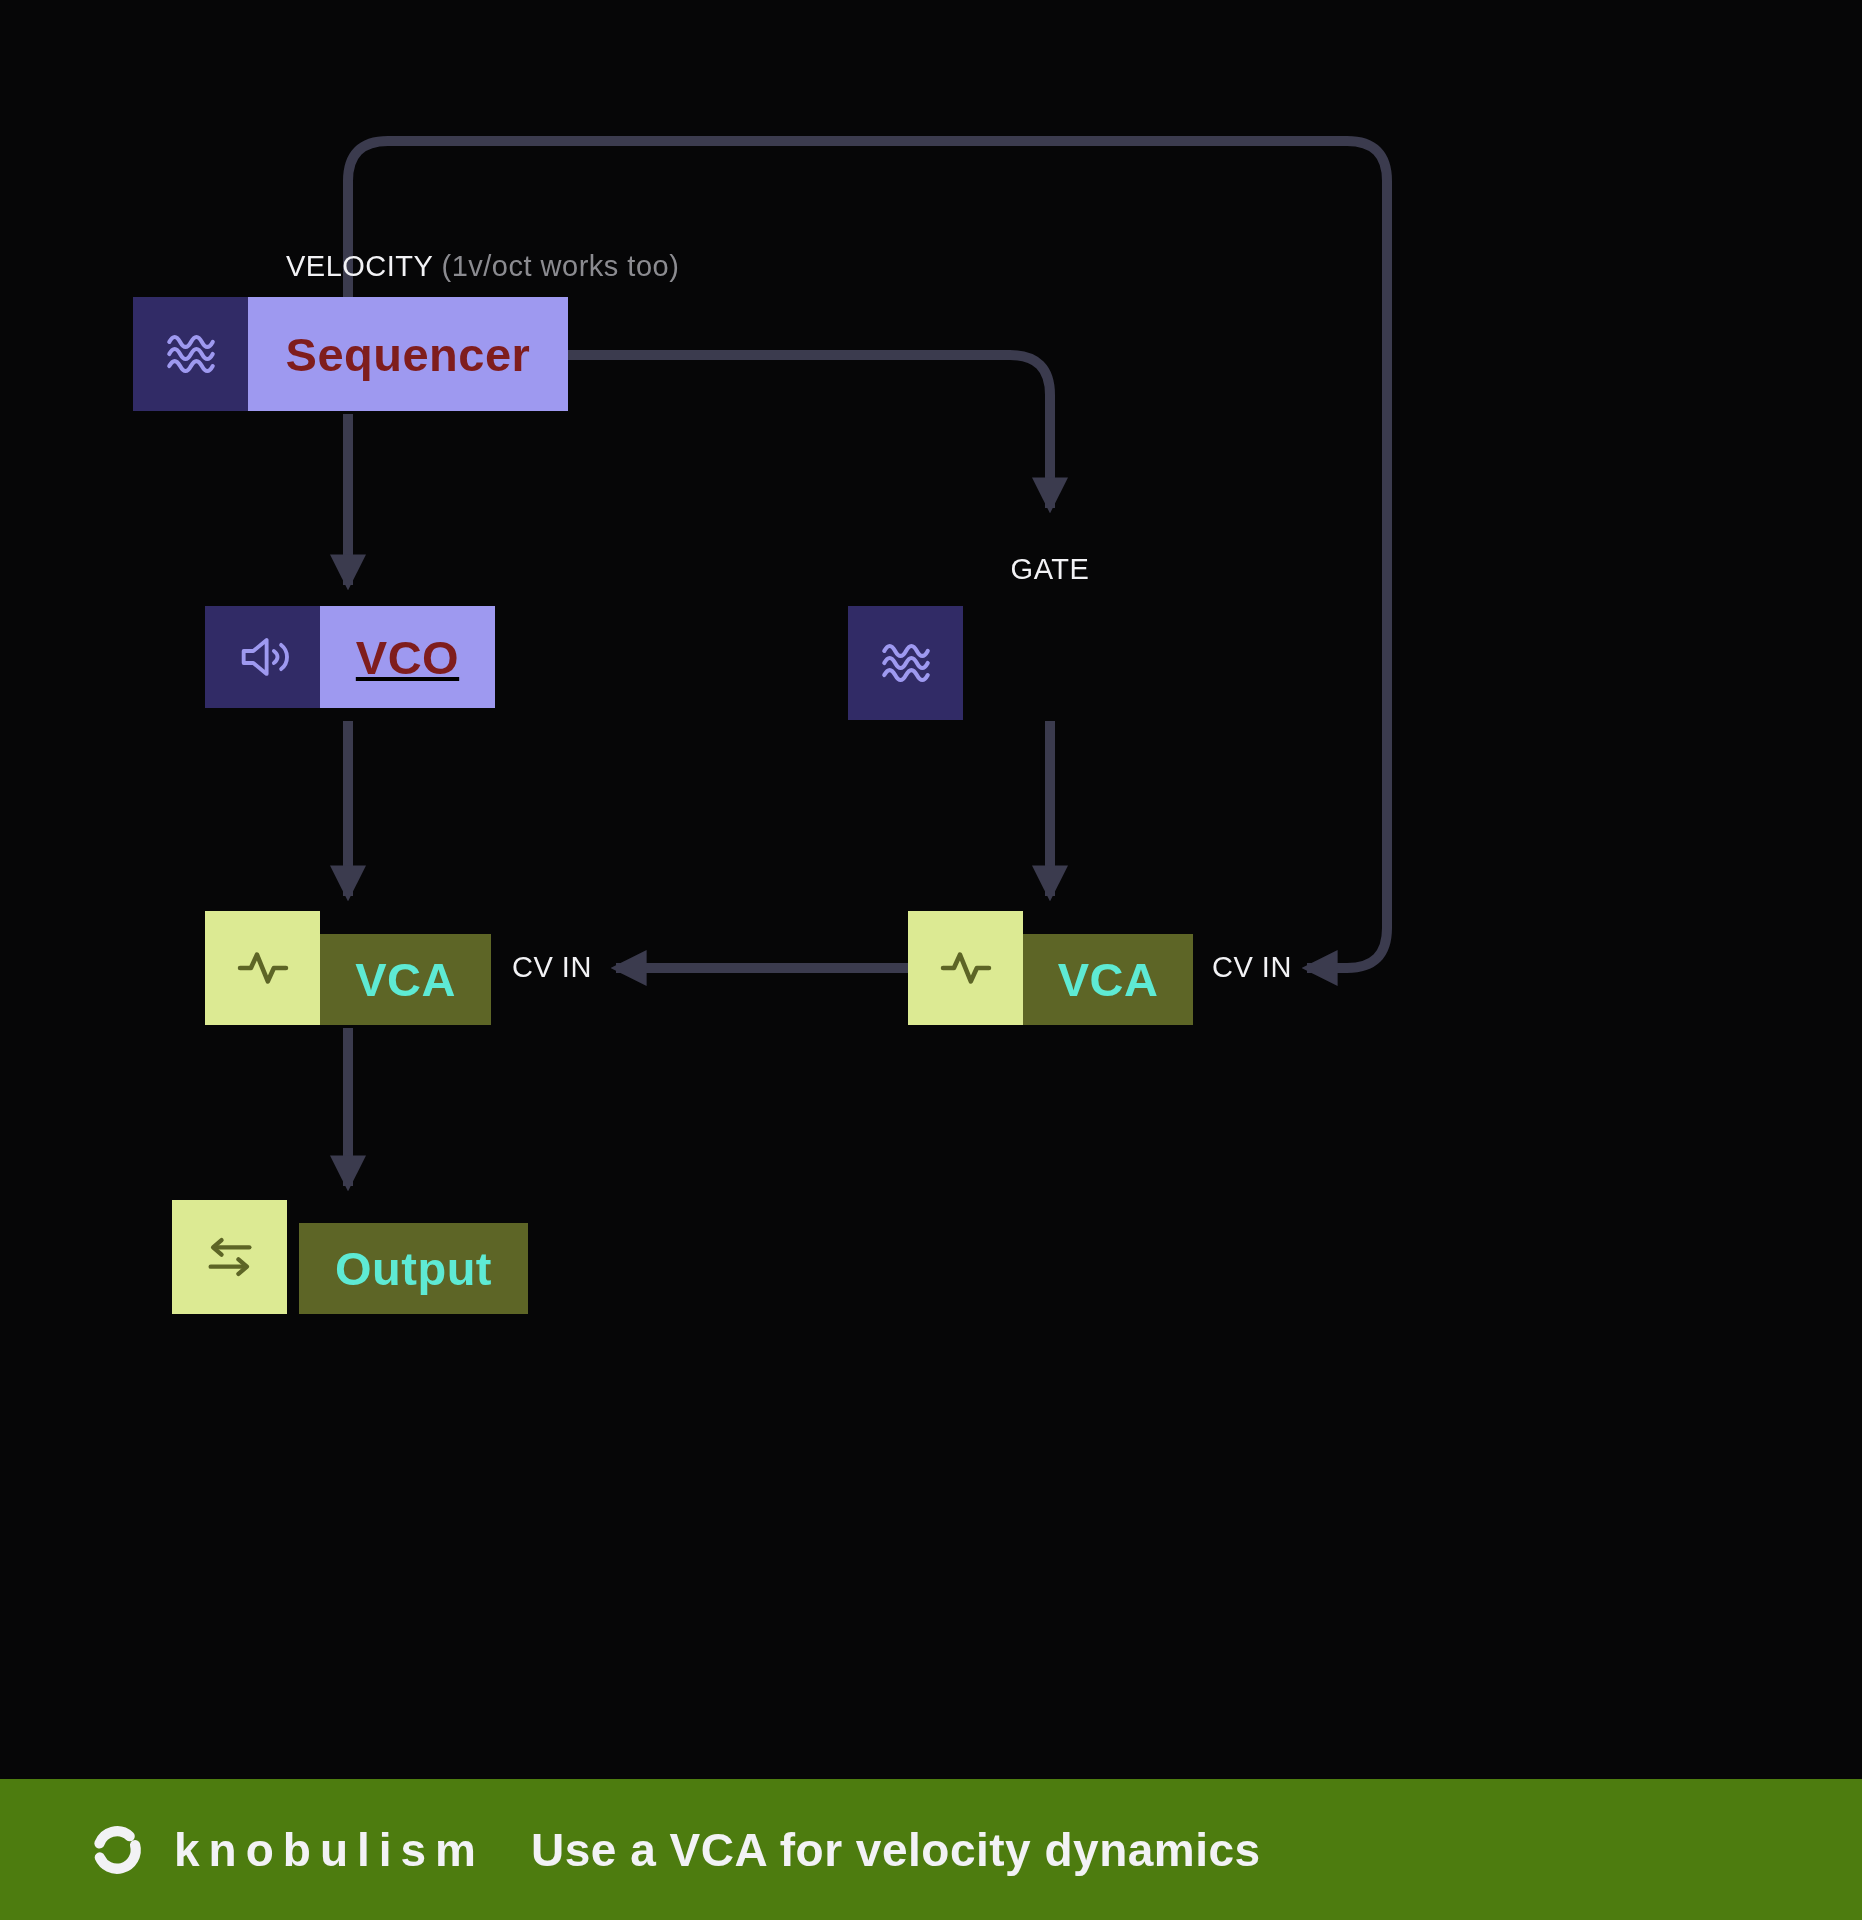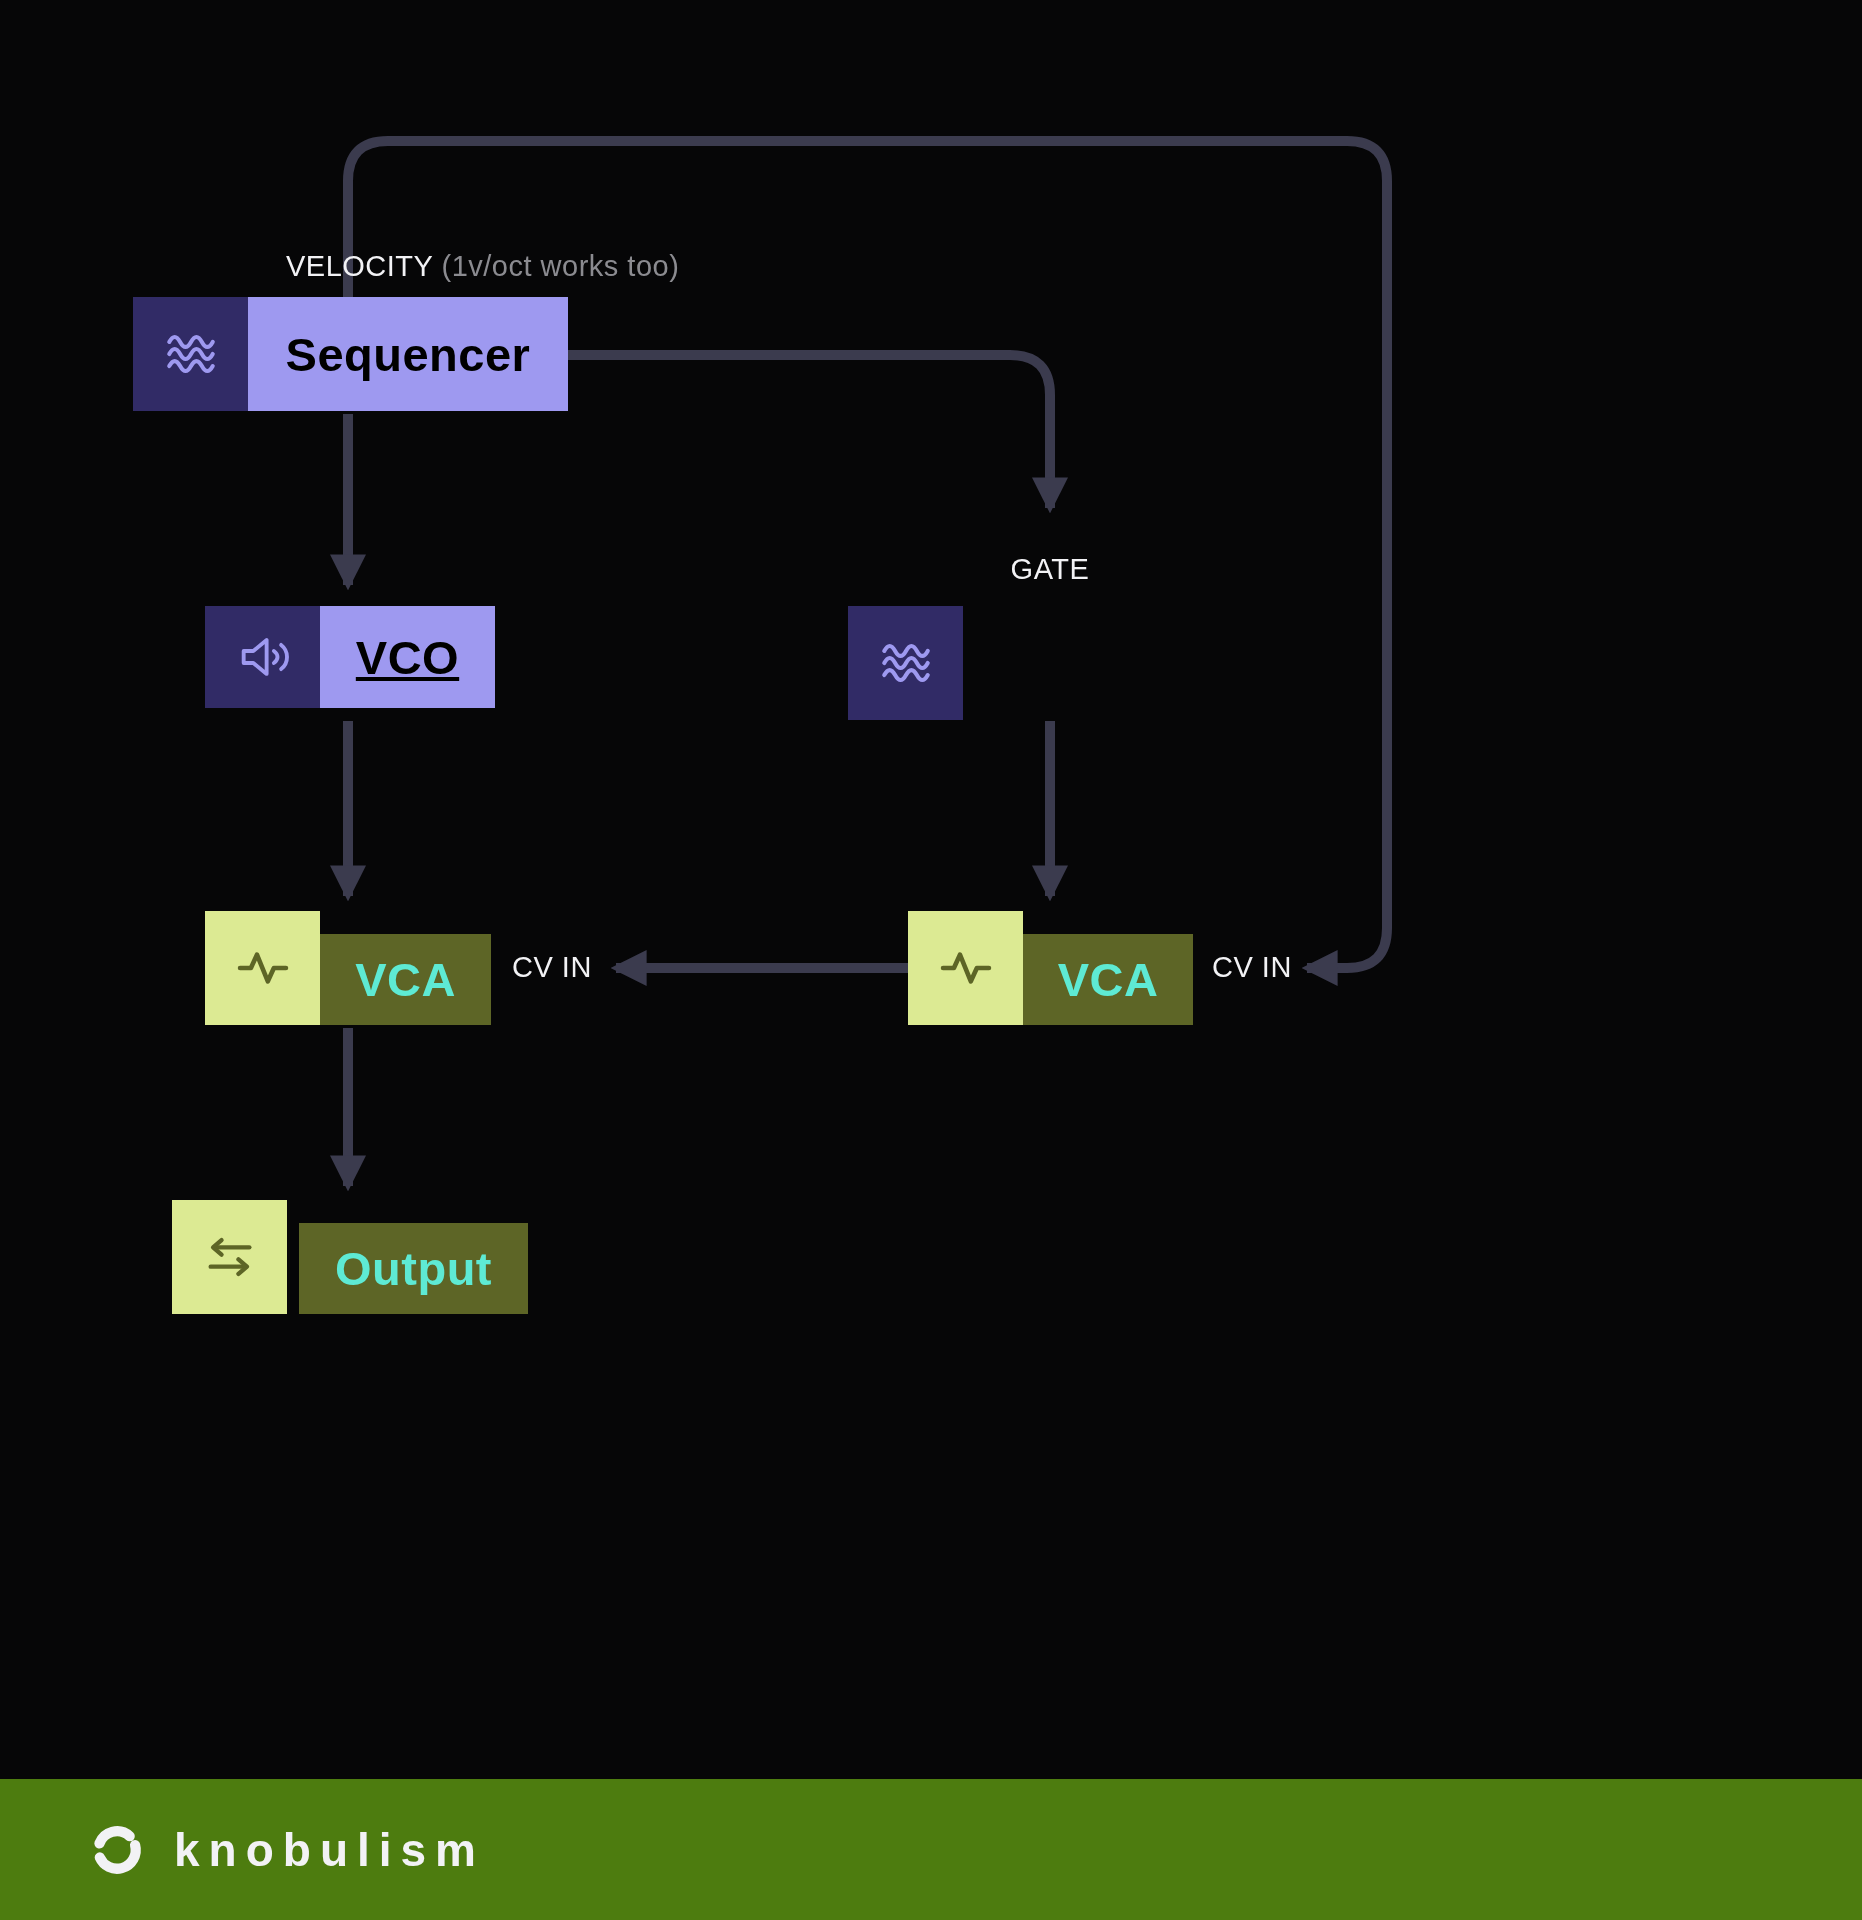--- a/index.html
+++ b/index.html
@@ -17,21 +17,21 @@
   .node .icon-cell {
     flex: 0 0 115px;
     display: flex; align-items: center; justify-content: center;
   }
   .node .label-cell {
     flex: 1;
     display: flex; align-items: center; justify-content: center;
     font-weight: 700; font-size: 47px; letter-spacing: 0.5px;
   }
   .node.purple .icon-cell { background: #312b66; }
-  .node.purple .label-cell { background: #9e99f0; color: #000000; }
+  .node.purple .label-cell { background: #9e99f0; color: #7f1d1d; }
   .node.green .icon-cell { background: #dcea93; }
   .node.green .label-cell { background: #5d6526; color: #5eead4; margin-top: 23px; }
 
   .wire-label {
     position: absolute;
     color: #f2f2f5;
     font-size: 29px;
     font-weight: 500;
     letter-spacing: 0.5px;
     white-space: nowrap;
@@ -158,15 +158,16 @@
 
   <div class="footer">
     <span style="display:flex;">
       <svg width="58" height="58" viewBox="0 0 48 48">
         <g fill="none" stroke="#f2f2f5" stroke-width="8.5" stroke-linecap="round" transform="rotate(-15 24 24)">
           <circle cx="24" cy="24" r="15.5" stroke-dasharray="46 12 30 9.4"></circle>
         </g>
       </svg>
     </span>
     <span class="brand">knobulism</span>
+    <span class="footer-title">Use a VCA for velocity dynamics</span>
   </div>
 
 </div>
 
 </body></html>

